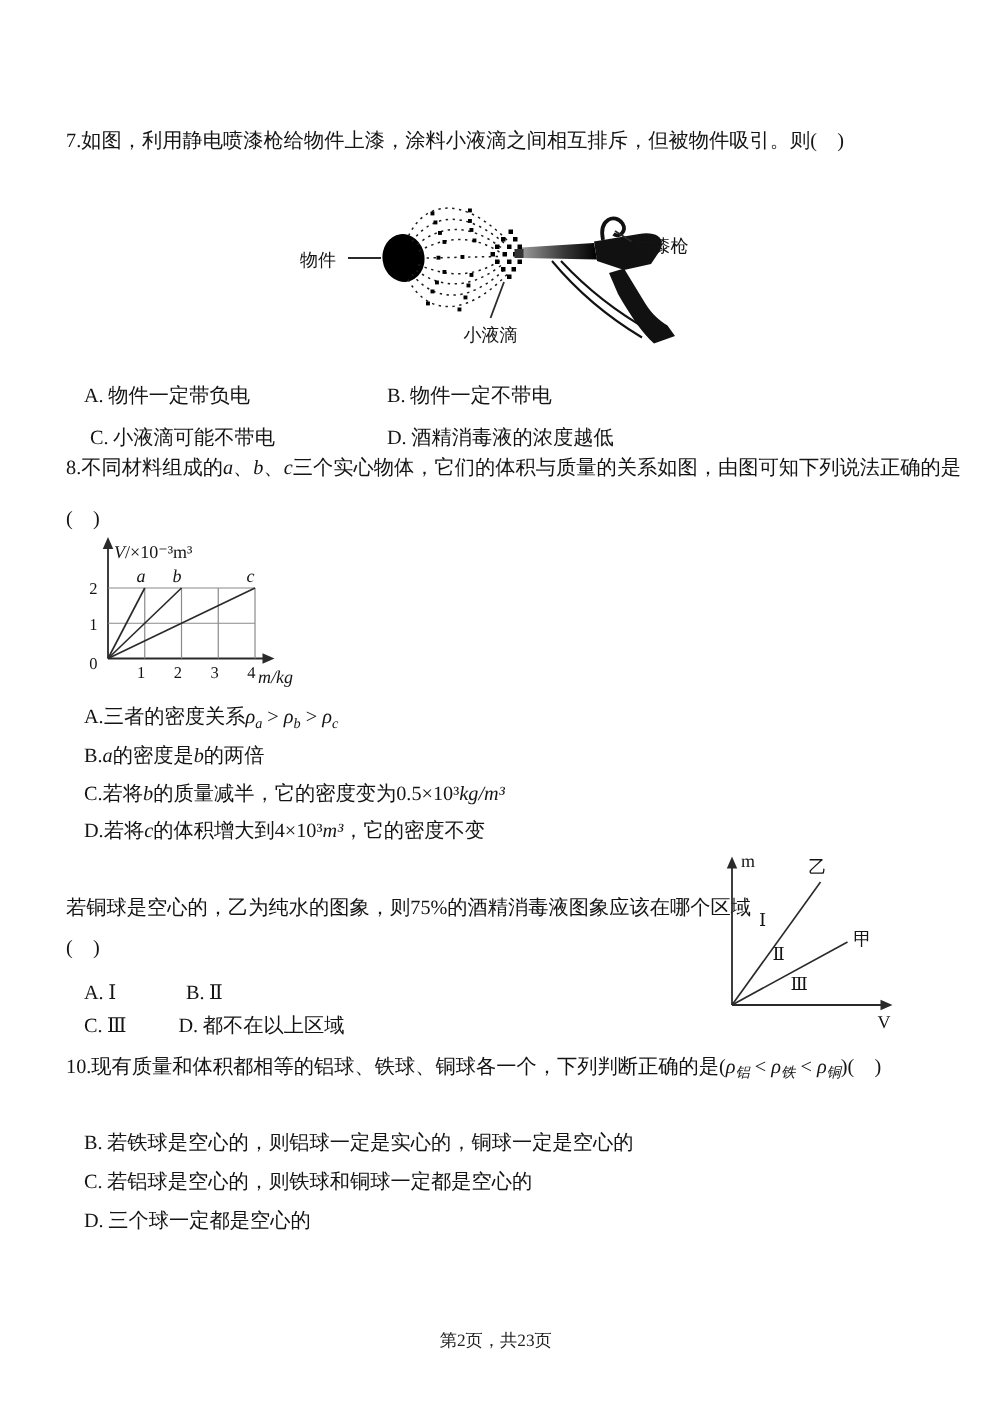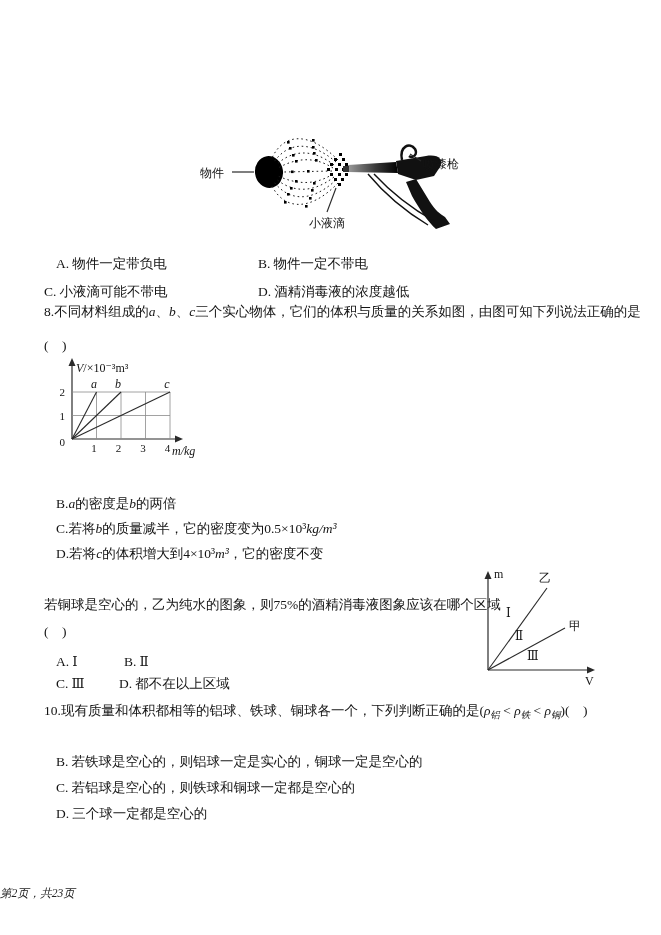--- a/index.html
+++ b/index.html
@@ -6,35 +6,36 @@
   body{
     width:661px;height:935px;background:#ffffff;position:relative;
     font-family:"Liberation Serif","DejaVu Serif",serif;color:#141414;
     -webkit-font-smoothing:antialiased;
   }
   .page{position:absolute;left:0;top:0;width:661px;height:935px;background:#fff;overflow:hidden;}
   .line{position:absolute;font-size:13.5px;line-height:15px;white-space:nowrap;}
   .opt .key{margin-right:3px;}
   .pi{font-style:italic;}
   .psub{font-style:italic;font-size:9.5px;vertical-align:-3px;}
-  .footer{position:absolute;left:0;width:661px;font-size:11.5px;color:#222;font-style:italic;}
+  .footer{position:absolute;left:0;width:661px;text-align:center;font-size:11.5px;color:#222;}
   svg{position:absolute;overflow:visible;}
   svg text{font-size:12px;fill:#141414;font-family:"Liberation Serif","DejaVu Serif",serif;}
   svg .tick{font-size:11px;}
   svg .var{font-style:italic;}
   svg .ax{stroke:#2a2a2a;stroke-width:1.2;fill:none;}
   svg .grid{stroke:#8a8a8a;stroke-width:0.8;fill:none;}
   svg .dline{stroke:#2a2a2a;stroke-width:1.1;fill:none;}
   svg .dots{stroke:#1c1c1c;stroke-width:1;fill:none;stroke-dasharray:1.6,3;}
 </style>
 </head>
 <body>
 
 <div class="page">
 
+  <div class="line" style="left:44px;top:86px">7.如图，利用静电喷漆枪给物件上漆，涂料小液滴之间相互排斥，但被物件吸引。则(　)</div>
 
   <svg style="left:188px;top:132px" width="285" height="110" viewBox="0 0 285 110">
 
     <ellipse cx="81" cy="40" rx="14" ry="16" fill="#000" transform="rotate(-8 81 40)"></ellipse>
 
     <line class="ax" x1="44" y1="40" x2="66" y2="40" stroke-width="1"></line>
     <text x="12" y="45" font-size="13">物件</text>
 
     <g>
       <path class="dots" d="M150,28 C120,-2 95,2 84,26"></path>
@@ -111,21 +112,21 @@
     <line class="ax" x1="148" y1="56" x2="139" y2="80" stroke-width="1"></line>
     <text x="121" y="95" font-size="13">小液滴</text>
   </svg>
 
   <div class="line opt" style="left:56px;top:256px">
     <span class="key">A.</span><span>物件一定带负电</span>
   </div>
   <div class="line opt" style="left:258px;top:256px">
     <span class="key">B.</span><span>物件一定不带电</span>
   </div>
-  <div class="line opt" style="left:44px;top:284px">
+  <div class="line opt" style="left:60px;top:284px">
     <span class="key">C.</span><span>小液滴可能不带电</span>
   </div>
   <div class="line opt" style="left:258px;top:284px">
     <span class="key">D.</span><span>酒精消毒液的浓度越低</span>
   </div>
 
   <div class="line" style="left:44px;top:304px"><span>8.不同材料组成的</span><span class="pi">a</span><span>、</span><span class="pi">b</span><span>、</span><span class="pi">c</span><span>三个实心物体，它们的体积与质量的关系如图，由图可知下列说法正确的是</span></div>
   <div class="line" style="left:44px;top:338px">(　)</div>
 
   <svg style="left:52px;top:356px" width="160" height="105" viewBox="0 0 160 105">
@@ -157,20 +158,21 @@
     <text class="tick" x="13" y="40" text-anchor="end">2</text>
     <text class="tick" x="13" y="64" text-anchor="end">1</text>
     <text class="tick" x="13" y="90" text-anchor="end">0</text>
     <text class="tick" x="42" y="96" text-anchor="middle">1</text>
     <text class="tick" x="66.5" y="96" text-anchor="middle">2</text>
     <text class="tick" x="91" y="96" text-anchor="middle">3</text>
     <text class="tick" x="115.5" y="96" text-anchor="middle">4</text>
     <text class="var" x="120" y="99">m/kg</text>
   </svg>
 
+  <div class="line opt" style="left:56px;top:470px"><span>A.三者的密度关系</span><span class="pi">ρ</span><span class="psub">a</span><span> &gt; </span><span class="pi">ρ</span><span class="psub">b</span><span> &gt; </span><span class="pi">ρ</span><span class="psub">c</span></div>
   <div class="line opt" style="left:56px;top:496px"><span>B.</span><span class="pi">a</span><span>的密度是</span><span class="pi">b</span><span>的两倍</span></div>
   <div class="line opt" style="left:56px;top:521px"><span>C.若将</span><span class="pi">b</span><span>的质量减半，它的密度变为0.5×10³</span><span class="pi">kg/m³</span></div>
   <div class="line opt" style="left:56px;top:546px"><span>D.若将</span><span class="pi">c</span><span>的体积增大到4×10³</span><span class="pi">m³</span><span>，它的密度不变</span></div>
 
   <div class="line" style="left:44px;top:597px">若铜球是空心的，乙为纯水的图象，则75%的酒精消毒液图象应该在哪个区域</div>
   <div class="line" style="left:44px;top:624px">(　)</div>
 
   <svg style="left:468px;top:560px" width="150" height="140" viewBox="0 0 150 140">
     <line class="ax" x1="20" y1="110" x2="20" y2="16"></line>
     <polygon points="20,11 16.5,19 23.5,19" fill="#2a2a2a"></polygon>

